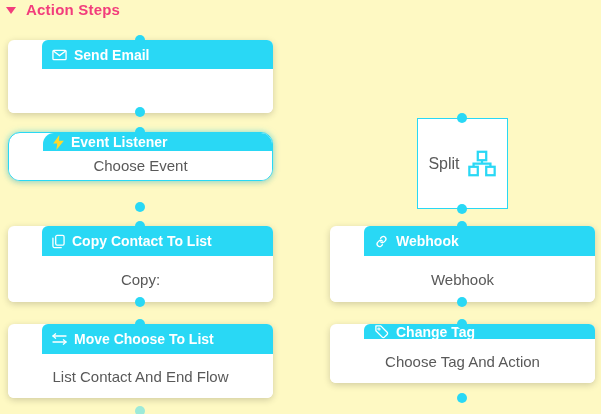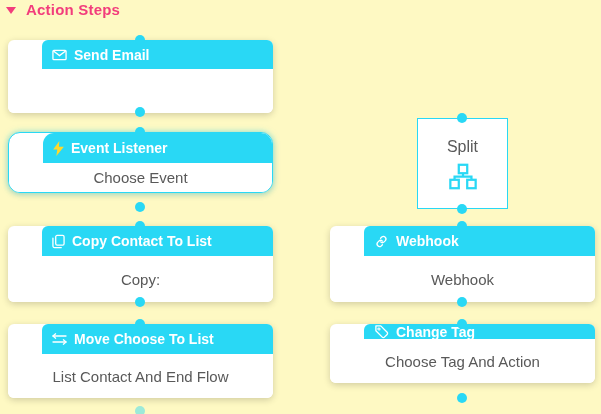--- a/index.html
+++ b/index.html
@@ -67,21 +67,21 @@
   }
   .node.selected .node-header { border-radius: 11px 11px 0 0; }
   .icon { display: inline-flex; align-items: center; }
   
   .split-node {
     position: absolute;
     left: 417px; top: 118px;
     width: 91px; height: 91px;
     background: #ffffff;
     border: 1px solid #29d8f5;
-    display: flex; flex-direction: column;
+    display: flex; flex-direction: row;
     align-items: center; justify-content: center;
     gap: 7px;
   }
   .split-label { color: #595959; font-size: 16px; }
   
   .dot {
     position: absolute;
     width: 10px; height: 10px;
     border-radius: 50%;
     background: #29d8f5;
@@ -105,21 +105,21 @@
             <rect x="1" y="1" width="14" height="10" rx="1" fill="none" stroke="#fff" stroke-width="1.4"></rect>
             <path d="M1.5 1.8 L8 6.6 L14.5 1.8" fill="none" stroke="#fff" stroke-width="1.4"></path>
           </svg>
       </span>
       <span>Send Email</span>
     </div>
     <div class="node-body" style="height:44px;"></div>
   </div>
 
   <div class="node selected" style="left:8px; top:132px;">
-    <div class="node-header" style="height:30px;">
+    <div class="node-header" style="height:18px;">
       <span class="icon">
         <svg width="11" height="15" viewBox="0 0 10 14">
             <polygon points="5.8,0 0,8 3.8,8 3,14 10,5.3 5.4,5.3" fill="#ffd92b"></polygon>
           </svg>
       </span>
       <span>Event Listener</span>
     </div>
     <div class="node-body" style="height:29px;">Choose Event</div>
   </div>
 

